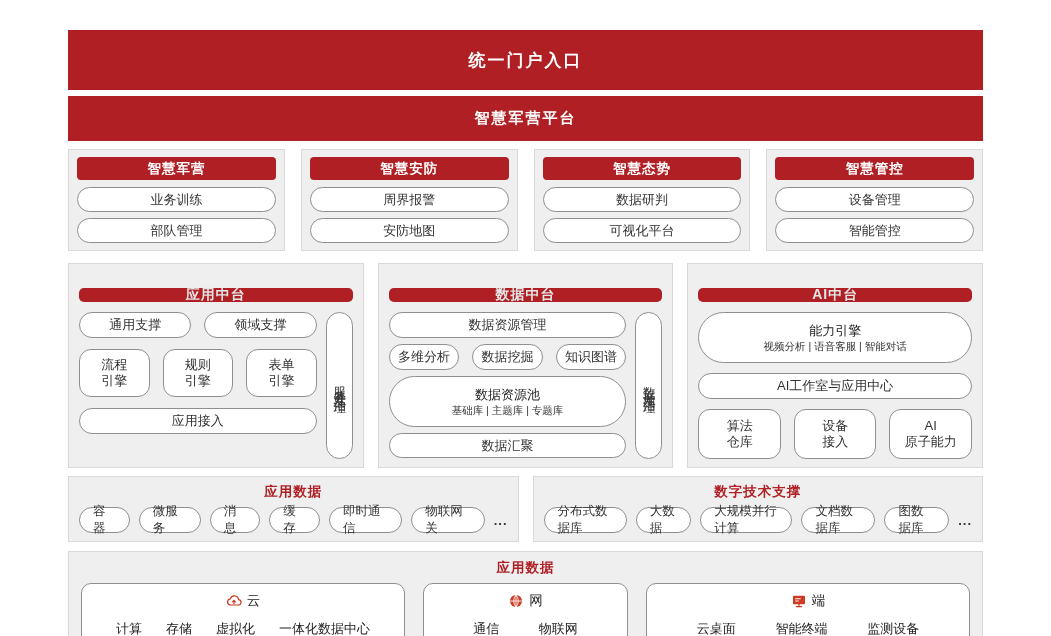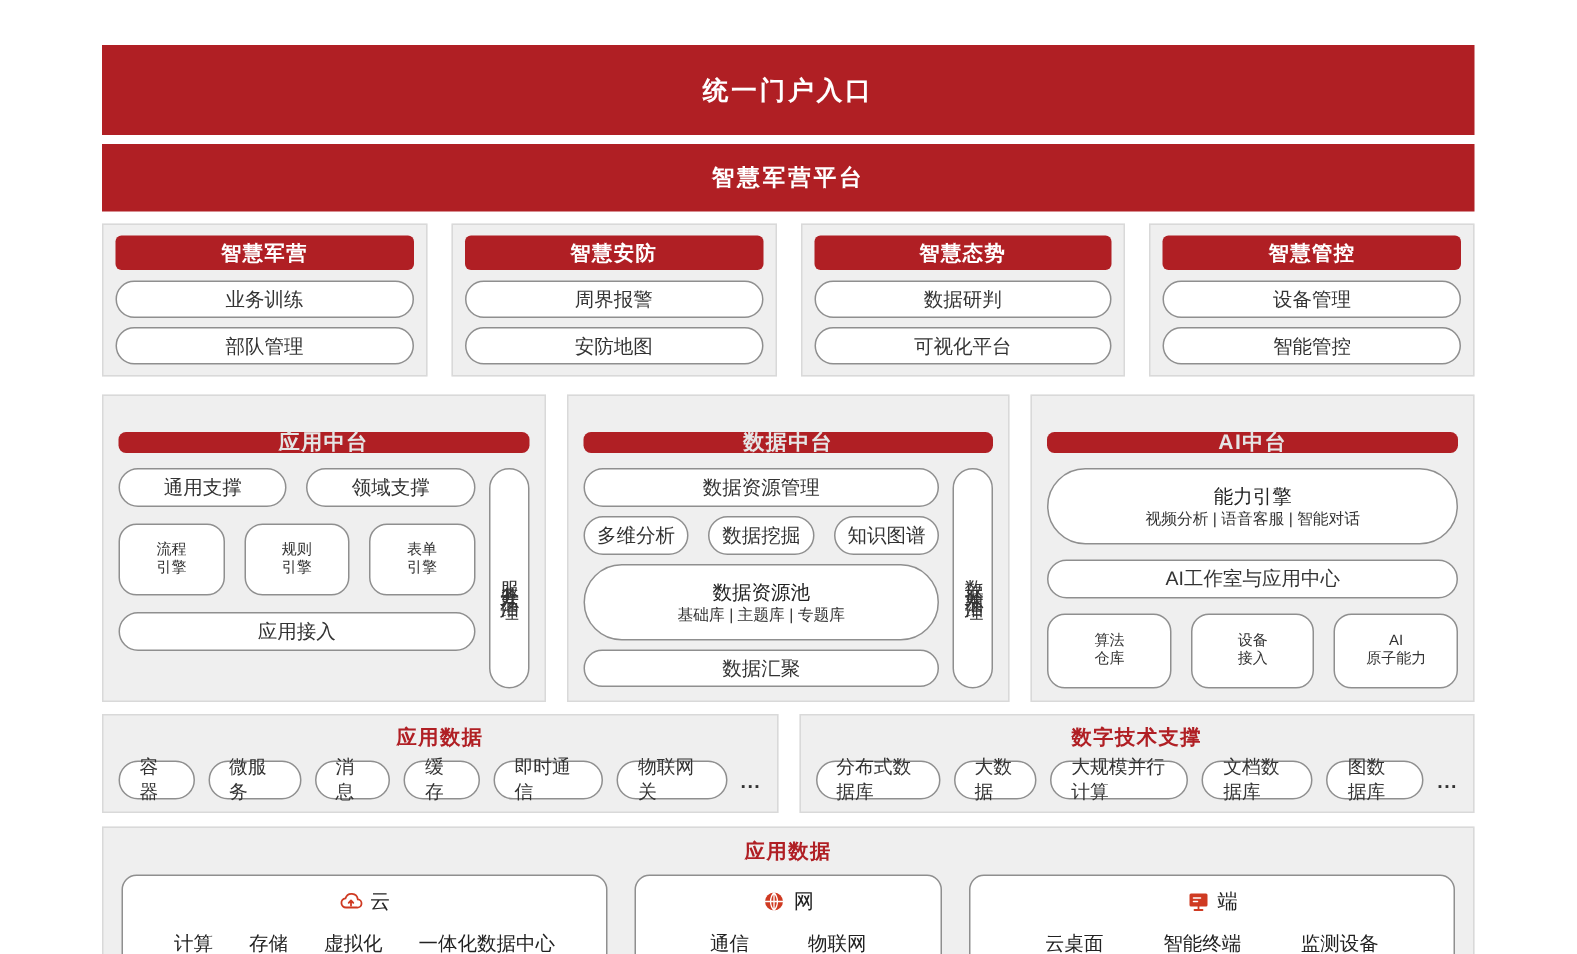--- a/index.html
+++ b/index.html
@@ -28,21 +28,21 @@
   
   .row-mid{display:flex;gap:14px;margin-bottom:8px;}
   .mid-section{flex:1;padding:8px 10px;display:flex;flex-direction:column;}
   .mid-header{background:#b01f24;color:#e5e5e5;font-weight:bold;font-size:14px;height:14px;border-radius:5px;display:flex;align-items:center;justify-content:center;margin-bottom:10px;letter-spacing:1px;margin-top:16px;}
   .mid-body{display:flex;gap:9px;flex:1;}
   .mid-col{flex:1;display:flex;flex-direction:column;}
   .vpill{width:27px;align-self:stretch;background:#fff;border:1px solid #8f8f8f;border-radius:999px;display:flex;align-items:center;justify-content:center;font-size:12.5px;color:#333;writing-mode:vertical-lr;text-orientation:upright;letter-spacing:3px;box-sizing:border-box;}
   .hrow{display:flex;gap:13px;}
   .mid-col .pill{height:26px;}
   .two-line{white-space:pre-line;text-align:center;line-height:1.25;}
-  .engine-box{flex:1;background:#fff;border:1px solid #8f8f8f;border-radius:12px;display:flex;align-items:center;justify-content:center;font-size:10px;color:#333;box-sizing:border-box;}
+  .engine-box{flex:1;background:#fff;border:1px solid #8f8f8f;border-radius:12px;display:flex;align-items:center;justify-content:center;font-size:13px;color:#333;box-sizing:border-box;}
   .stack-title{font-size:13px;color:#222;line-height:1.3;}
   .stack-sub{font-size:10.5px;color:#333;line-height:1.2;}
   .pill.stacked{flex-direction:column;height:auto;padding:10px 8px;}
   .mb10{margin-bottom:10px;} .mb7{margin-bottom:6px;} .mb11{margin-bottom:11px;}
   .h48{height:48px;} .h50{height:50px;} .h27{height:27px;}
 
   
   .row-data{display:flex;gap:14px;margin-bottom:9px;}
   .data-box{flex:1;padding:6px 10px 8px 10px;}
   .red-title{color:#b01f24;font-weight:bold;font-size:13.5px;text-align:center;margin-bottom:6px;letter-spacing:1px;}

